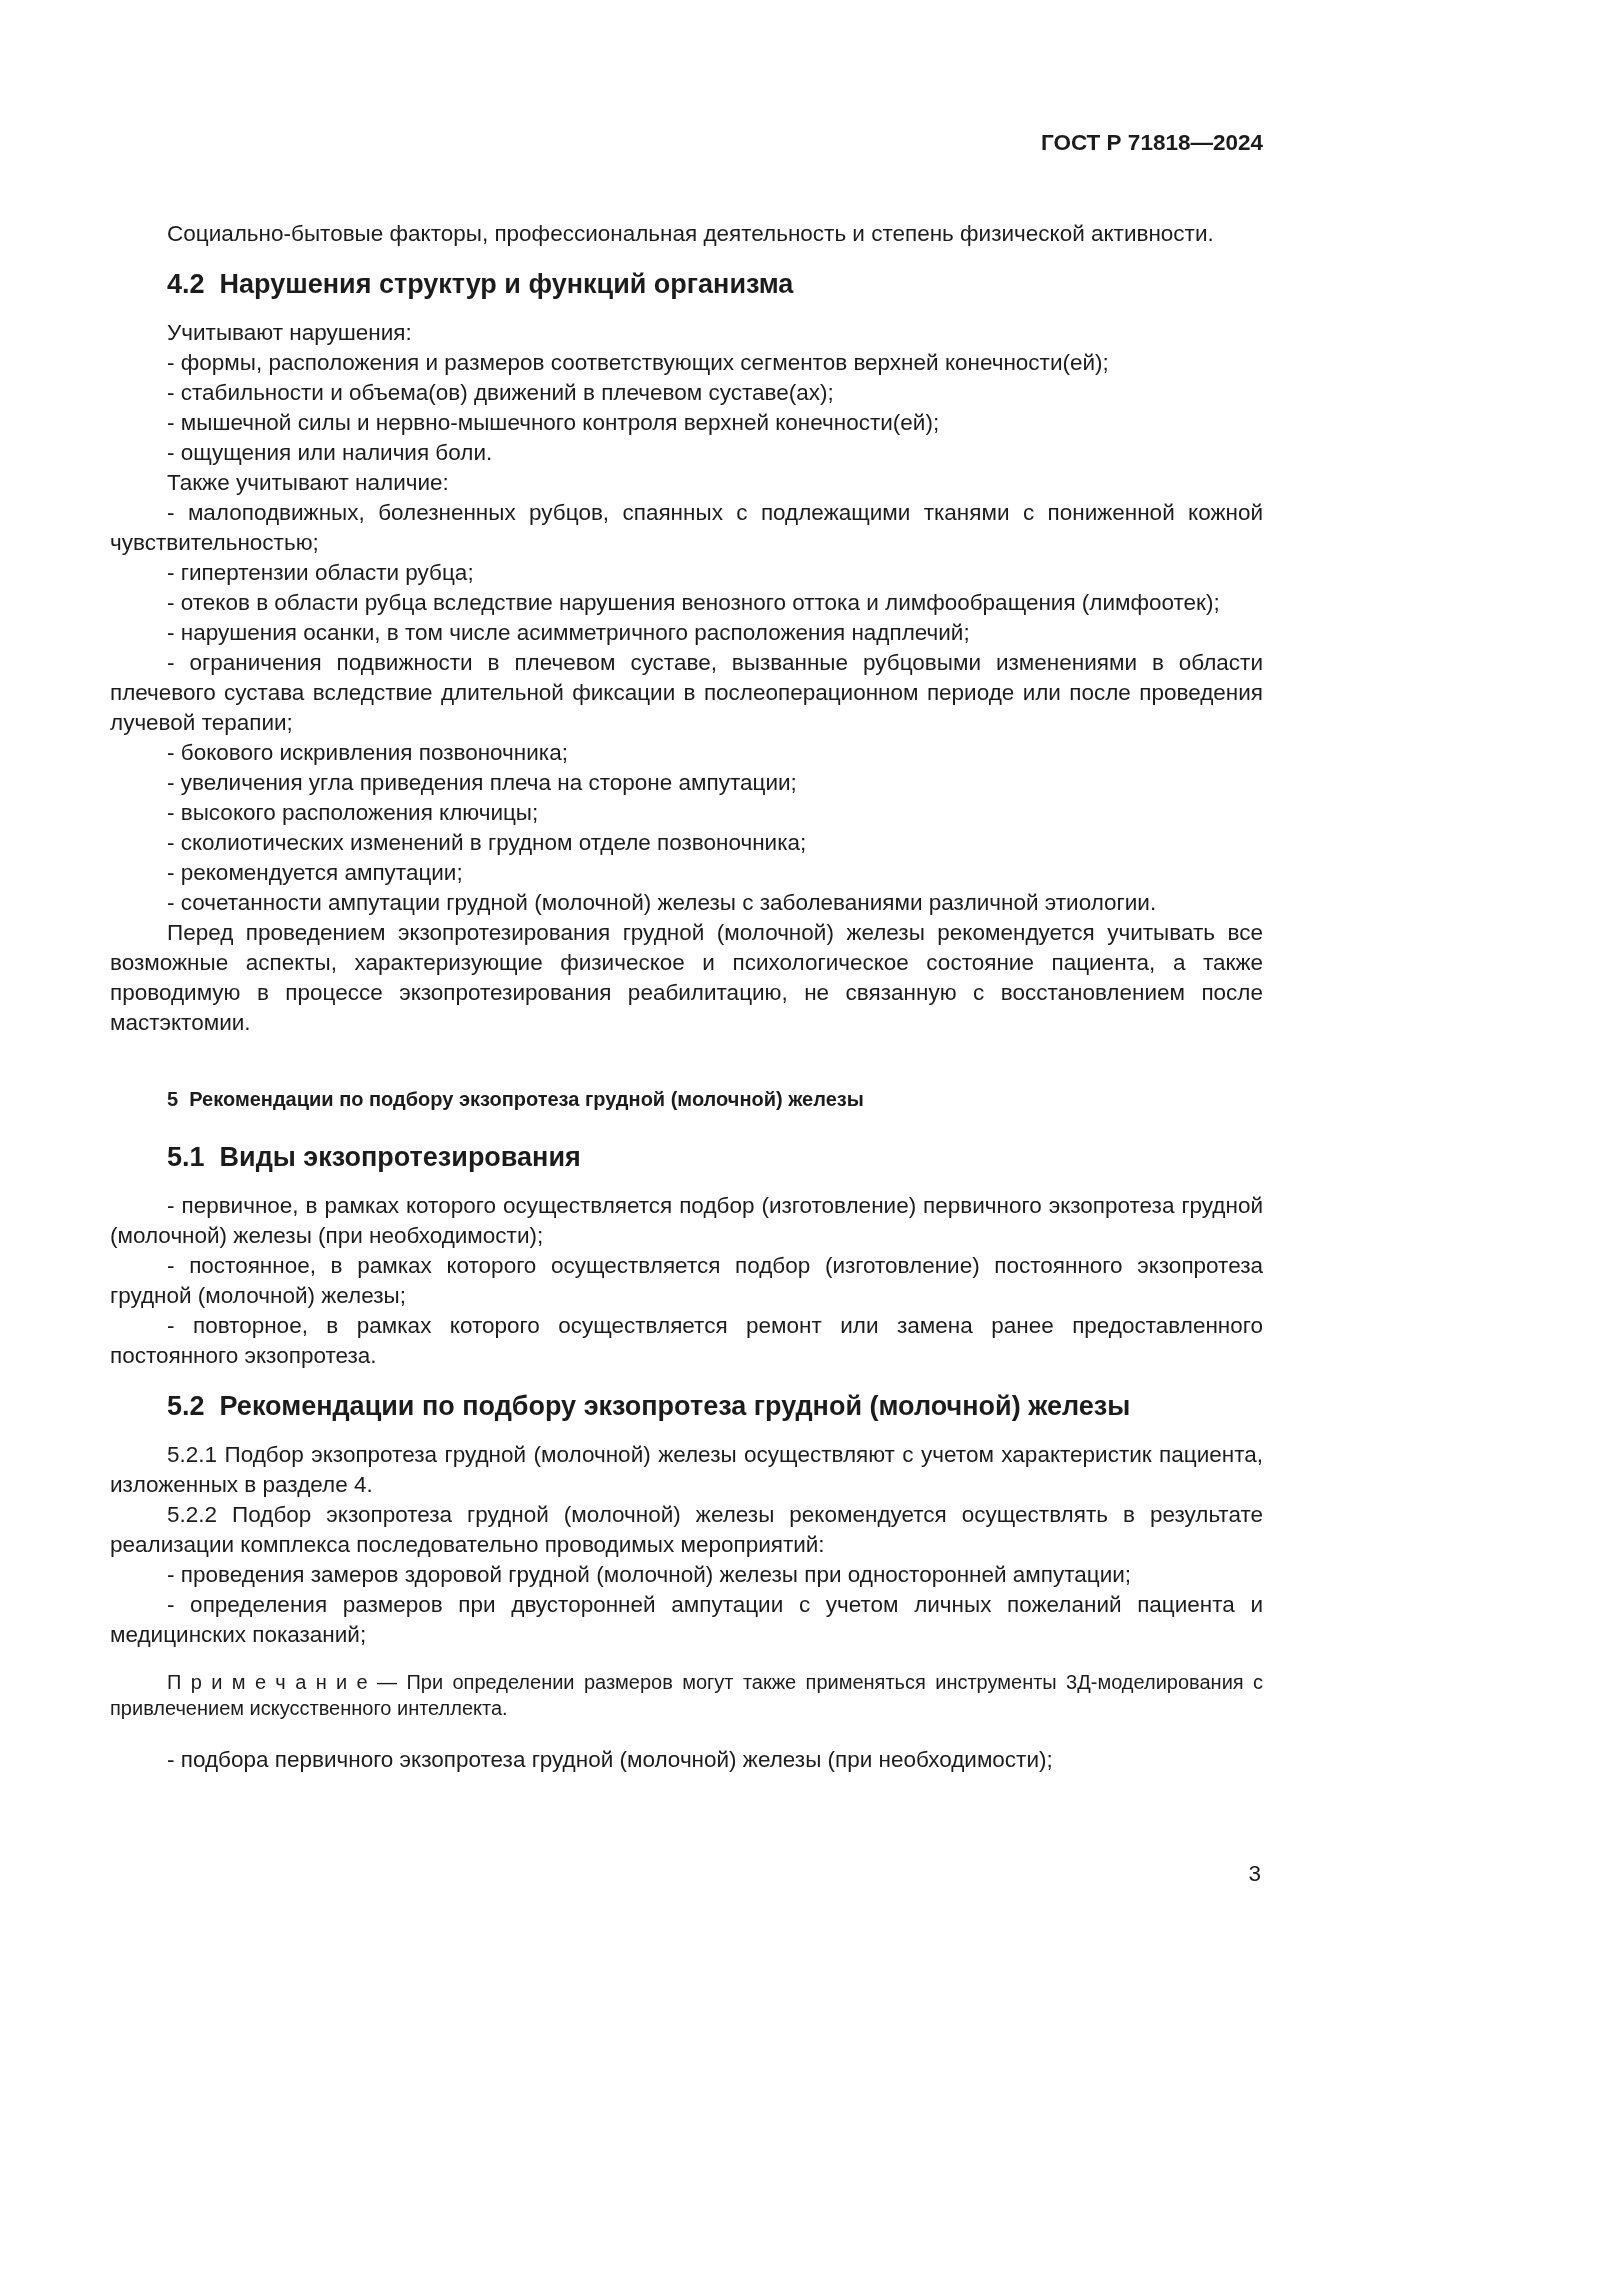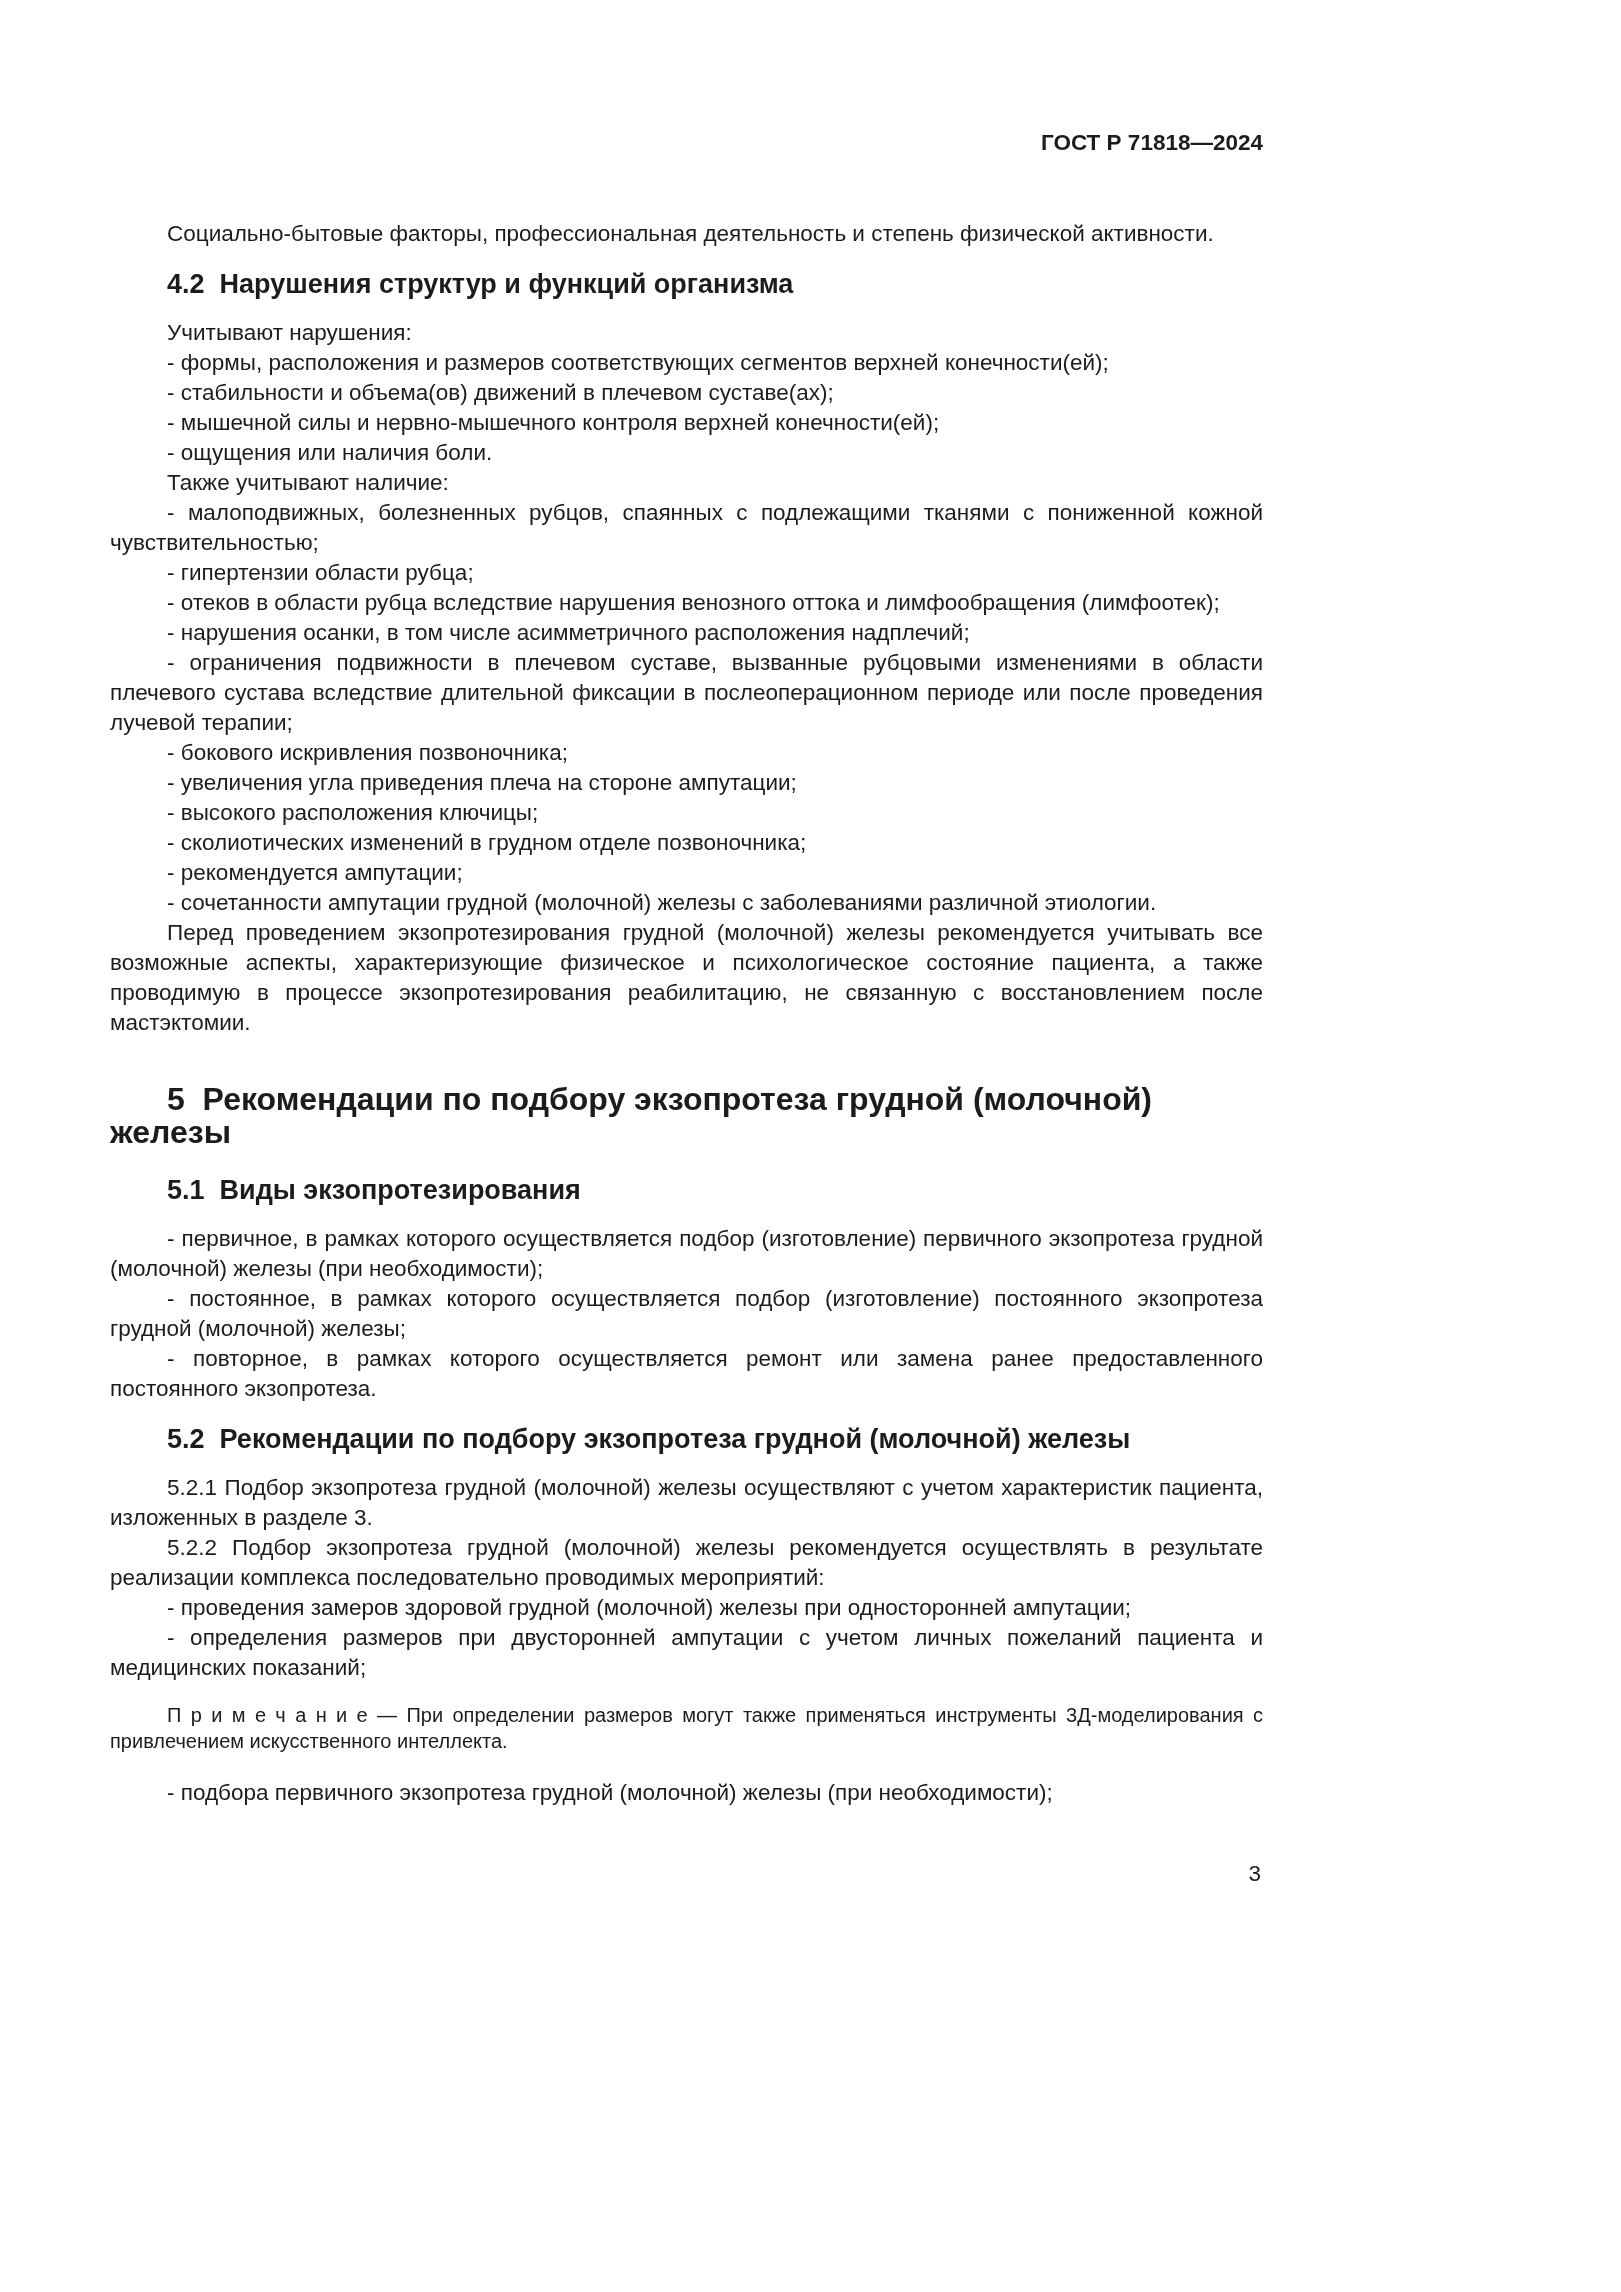--- a/index.html
+++ b/index.html
@@ -34,21 +34,21 @@
     font-weight: bold;
     text-indent: 57px;
     font-size: 27px;
     line-height: 30px;
     margin: 19.6px 0 19.6px 0;
     white-space: pre-wrap;
   }
   .h1 {
     font-weight: bold;
     text-indent: 57px;
-    font-size: 32px;
+    font-size: 20px;
     line-height: 33px;
     margin: 45px 0 25.5px 0;
     white-space: pre-wrap;
   }
   .note {
     font-size: 20px;
     line-height: 25.5px;
     text-align: justify;
     text-indent: 57px;
     margin: 19.6px 0 23.5px 0;
@@ -96,21 +96,21 @@
     <p class="para">Перед проведением экзопротезирования грудной (молочной) железы рекомендуется учитывать все возможные аспекты, характеризующие физическое и психологическое состояние пациента, а также проводимую в процессе экзопротезирования реабилитацию, не связанную с восстановлением после мастэктомии.</p>
 
     <p class="h1">5  Рекомендации по подбору экзопротеза грудной (молочной) железы</p>
 
     <p class="h3">5.1  Виды экзопротезирования</p>
     <p class="list-item">- первичное, в рамках которого осуществляется подбор (изготовление) первичного экзопротеза грудной (молочной) железы (при необходимости);</p>
     <p class="list-item">- постоянное, в рамках которого осуществляется подбор (изготовление) постоянного экзопротеза грудной (молочной) железы;</p>
     <p class="list-item">- повторное, в рамках которого осуществляется ремонт или замена ранее предоставленного постоянного экзопротеза.</p>
 
     <p class="h3">5.2  Рекомендации по подбору экзопротеза грудной (молочной) железы</p>
-    <p class="para">5.2.1 Подбор экзопротеза грудной (молочной) железы осуществляют с учетом характеристик пациента, изложенных в разделе 3.</p>
+    <p class="para">5.2.1 Подбор экзопротеза грудной (молочной) железы осуществляют с учетом характеристик пациента, изложенных в разделе 4.</p>
     <p class="para">5.2.2 Подбор экзопротеза грудной (молочной) железы рекомендуется осуществлять в результате реализации комплекса последовательно проводимых мероприятий:</p>
     <p class="list-item">- проведения замеров здоровой грудной (молочной) железы при односторонней ампутации;</p>
     <p class="list-item">- определения размеров при двусторонней ампутации с учетом личных пожеланий пациента и медицинских показаний;</p>
 
     <p class="note">П р и м е ч а н и е — При определении размеров могут также применяться инструменты 3Д-моделирования с привлечением искусственного интеллекта.</p>
 
     <p class="list-item">- подбора первичного экзопротеза грудной (молочной) железы (при необходимости);</p>
   </div>
 
   <div class="page-number">3</div>

